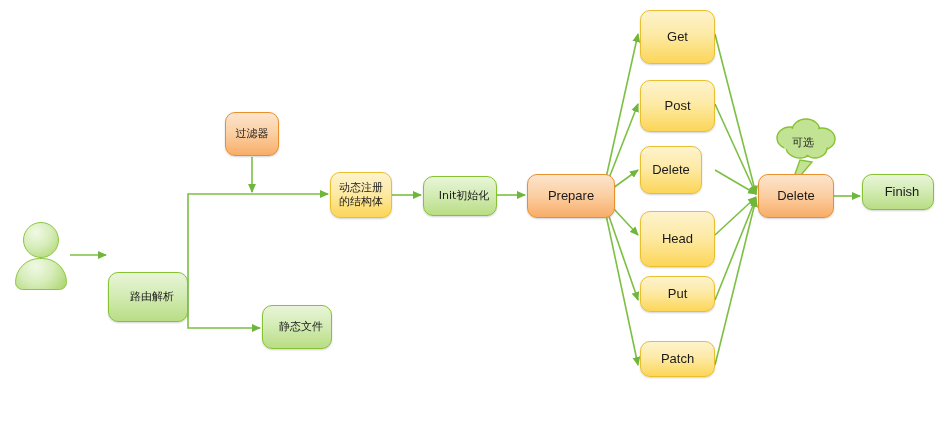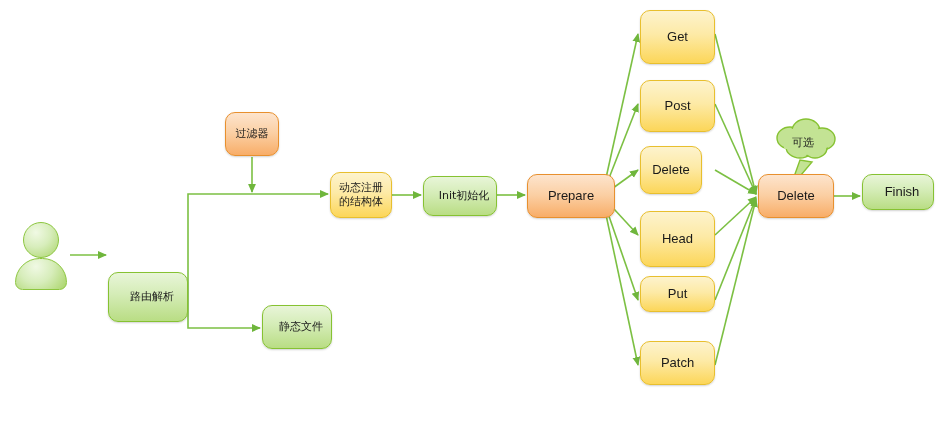--- a/index.html
+++ b/index.html
@@ -108,17 +108,17 @@
       <div class="node n-green cn" style="left: 262px; top: 305px; width: 70px; height: 44px;">静态文件</div>
       <div class="node n-yellow cn" style="left: 330px; top: 172px; width: 62px; height: 46px;">动态注册
 的结构体</div>
       <div class="node n-green cn" style="left: 423px; top: 176px; width: 74px; height: 40px;">Init初始化</div>
       <div class="node n-orange" style="left: 527px; top: 174px; width: 88px; height: 44px;">Prepare</div>
       <div class="node n-yellow" style="left: 640px; top: 10px; width: 75px; height: 54px;">Get</div>
       <div class="node n-yellow" style="left: 640px; top: 80px; width: 75px; height: 52px;">Post</div>
       <div class="node n-yellow" style="left: 640px; top: 146px; width: 62px; height: 48px; border-radius: 10px;">Delete</div>
       <div class="node n-yellow" style="left: 640px; top: 211px; width: 75px; height: 56px;">Head</div>
       <div class="node n-yellow" style="left: 640px; top: 276px; width: 75px; height: 36px;">Put</div>
-      <div class="node n-yellow" style="left: 640px; top: 341px; width: 75px; height: 44px;">Patch</div>
+      <div class="node n-yellow" style="left: 640px; top: 341px; width: 75px; height: 36px;">Patch</div>
       <div class="node n-orange" style="left: 758px; top: 174px; width: 76px; height: 44px;">Delete</div>
       <div class="node n-green" style="left: 862px; top: 174px; width: 72px; height: 36px;">Finish</div>
     </div>
 </div>
 
 </body></html>

